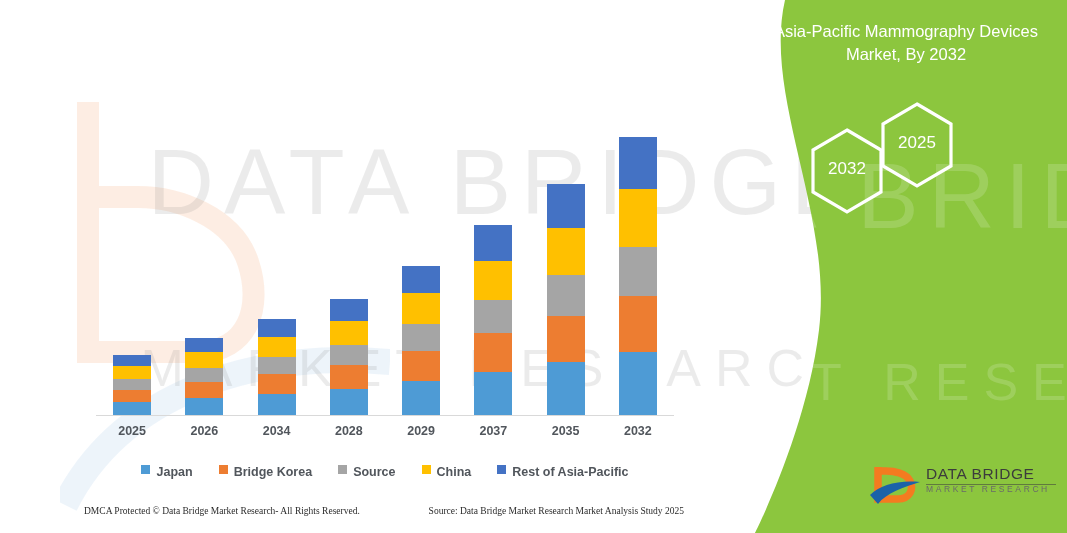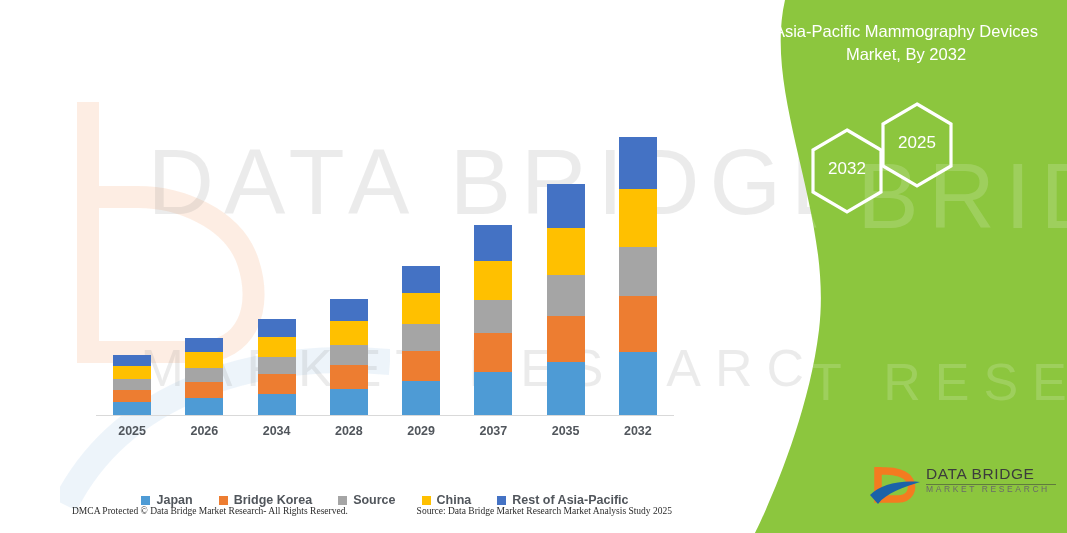--- a/index.html
+++ b/index.html
@@ -203,35 +203,33 @@
     position: absolute;
     left: 96px; top: 465px;
     width: 578px;
     display: flex;
     justify-content: center;
     align-items: center;
     gap: 26px;
   }
   .legend-item {
     display: flex;
-    align-items: center;
     gap: 6px;
-    margin-top: 28px;
   }
   .legend-swatch { width: 9px; height: 9px; }
   .legend-label {
     font-size: 12.5px;
     font-weight: bold;
     color: #51565c;
     white-space: nowrap;
   }
 
   .footer {
     position: absolute;
-    left: 72px; top: 506px;
+    left: 84px; top: 506px;
     width: 600px;
     display: flex;
     justify-content: space-between;
     font-family: "Liberation Serif", serif;
     font-size: 9.5px;
     color: #2b2b2b;
   }
   .footer span { white-space: nowrap; }
 </style>
 </head>

